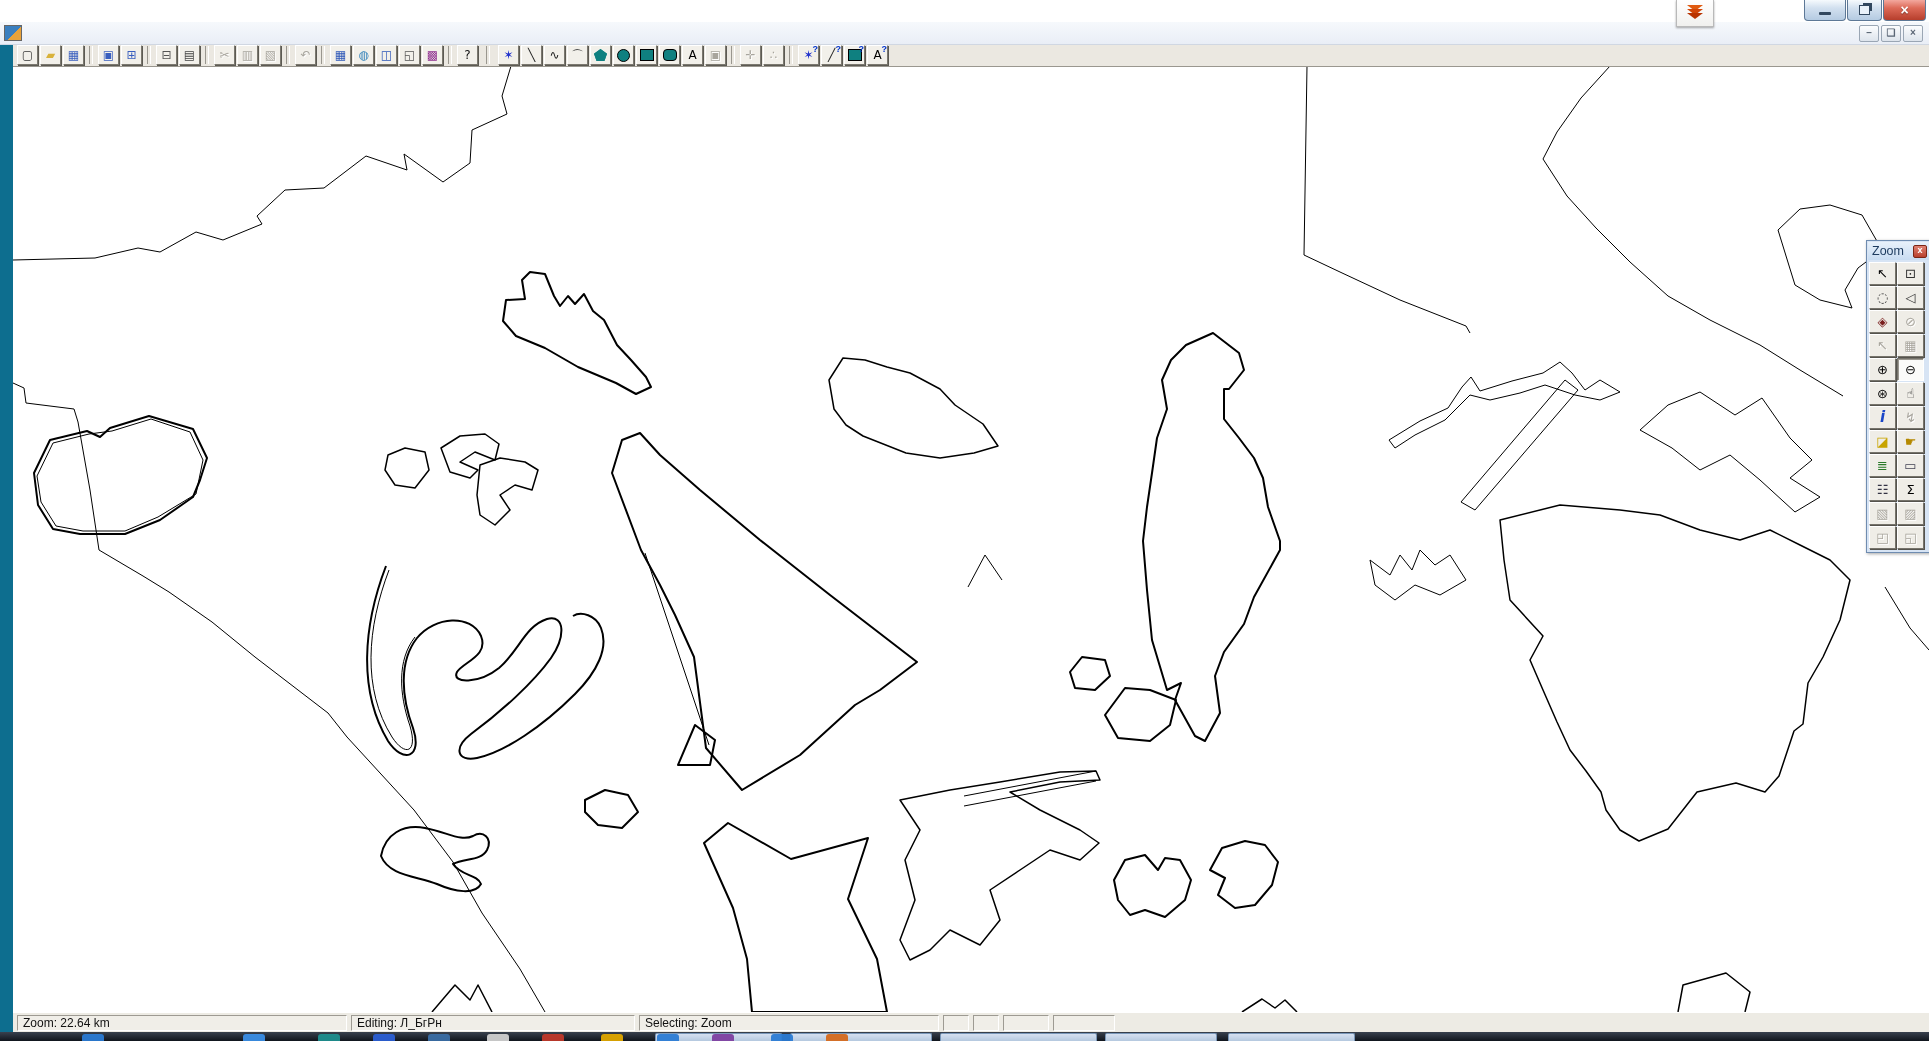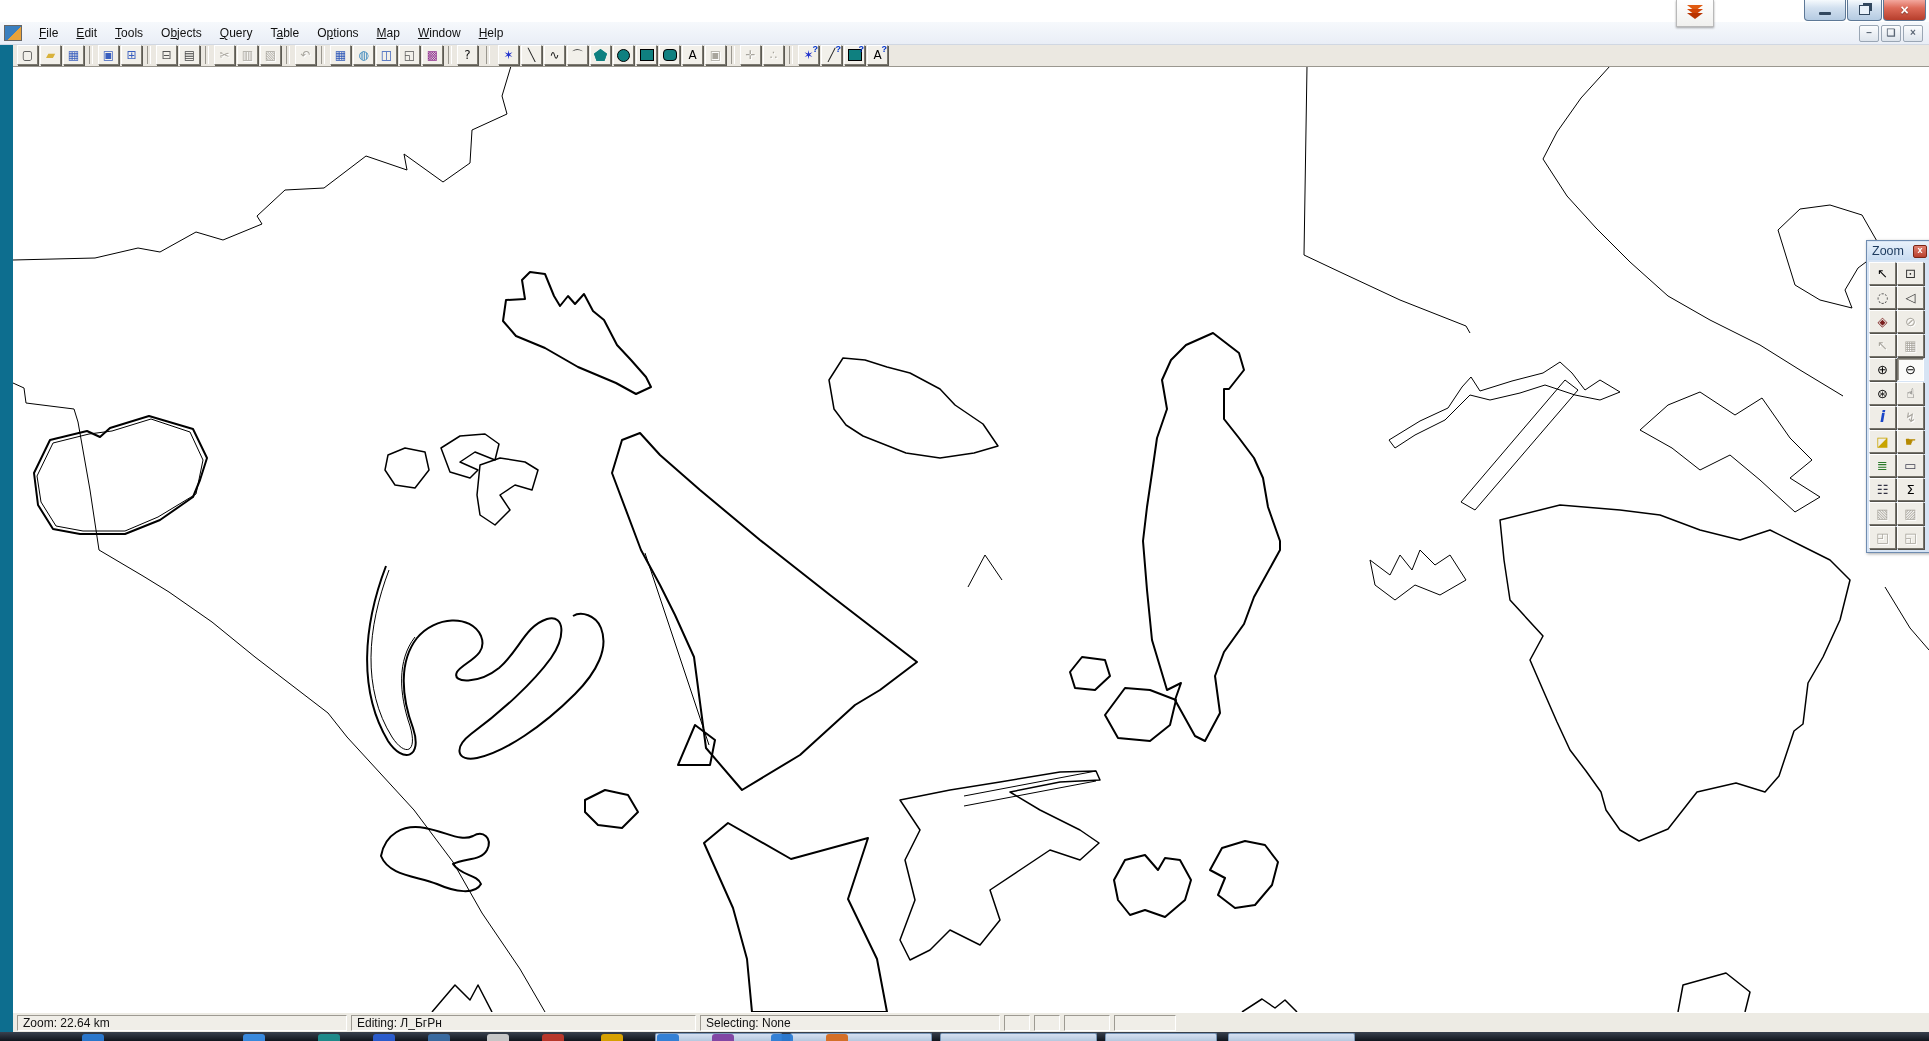--- a/index.html
+++ b/index.html
@@ -111,32 +111,20 @@
     <div class="wbtn max">
         <span class="glyph-max"></span>
       </div>
     <div class="wbtn close">
         <span class="glyph-x">×</span>
       </div>
   </div>
 
   <div class="menubar">
     <div class="mdi-icon"></div>
-    <div id="menu-items" style="display:flex;">
-        <div class="menu-item"><u>F</u>ile</div>
-        <div class="menu-item"><u>E</u>dit</div>
-        <div class="menu-item"><u>T</u>ools</div>
-        <div class="menu-item">O<u>b</u>jects</div>
-        <div class="menu-item"><u>Q</u>uery</div>
-        <div class="menu-item">T<u>a</u>ble</div>
-        <div class="menu-item">O<u>p</u>tions</div>
-        <div class="menu-item"><u>M</u>ap</div>
-        <div class="menu-item"><u>W</u>indow</div>
-        <div class="menu-item"><u>H</u>elp</div>
-      </div>
     <div class="mdi-btns">
       <div class="mdibtn">–</div>
       <div class="mdibtn">❏</div>
       <div class="mdibtn">×</div>
     </div>
   </div>
 
   <div class="toolbar" id="toolbar">
       <div class="tbtn">
         <span class="glyph" style="color: rgb(51, 51, 51);">▢</span>
@@ -368,22 +356,22 @@
           <span class="glyph" style="color: rgb(153, 153, 153);">◰</span>
         </div>
         <div class="pbtn disabled">
           <span class="glyph" style="color: rgb(153, 153, 153);">◱</span>
         </div>
       </div>
   </div>
 
   <div class="statusbar" id="statusbar">
       <div class="scell" style="width: 330px;">Zoom: 22.64 km</div>
-      <div class="scell" style="width: 345px;">Editing: Л_БгРн</div>
-      <div class="scell" style="width: 300px;">Selecting: None</div>
+      <div class="scell" style="width: 284px;">Editing: Л_БгРн</div>
+      <div class="scell" style="width: 300px;">Selecting: Zoom</div>
       <div class="scell" style="width: 26px;"></div>
       <div class="scell" style="width: 26px;"></div>
       <div class="scell" style="width: 46px;"></div>
       <div class="scell" style="width: 62px;"></div>
     </div>
 
   <div class="taskbar" id="taskbar">
       <div class="tk-btn" style="left: 655px; width: 125px;"></div>
       <div class="tk-btn" style="left: 790px; width: 140px;"></div>
       <div class="tk-btn" style="left: 940px; width: 155px;"></div>

